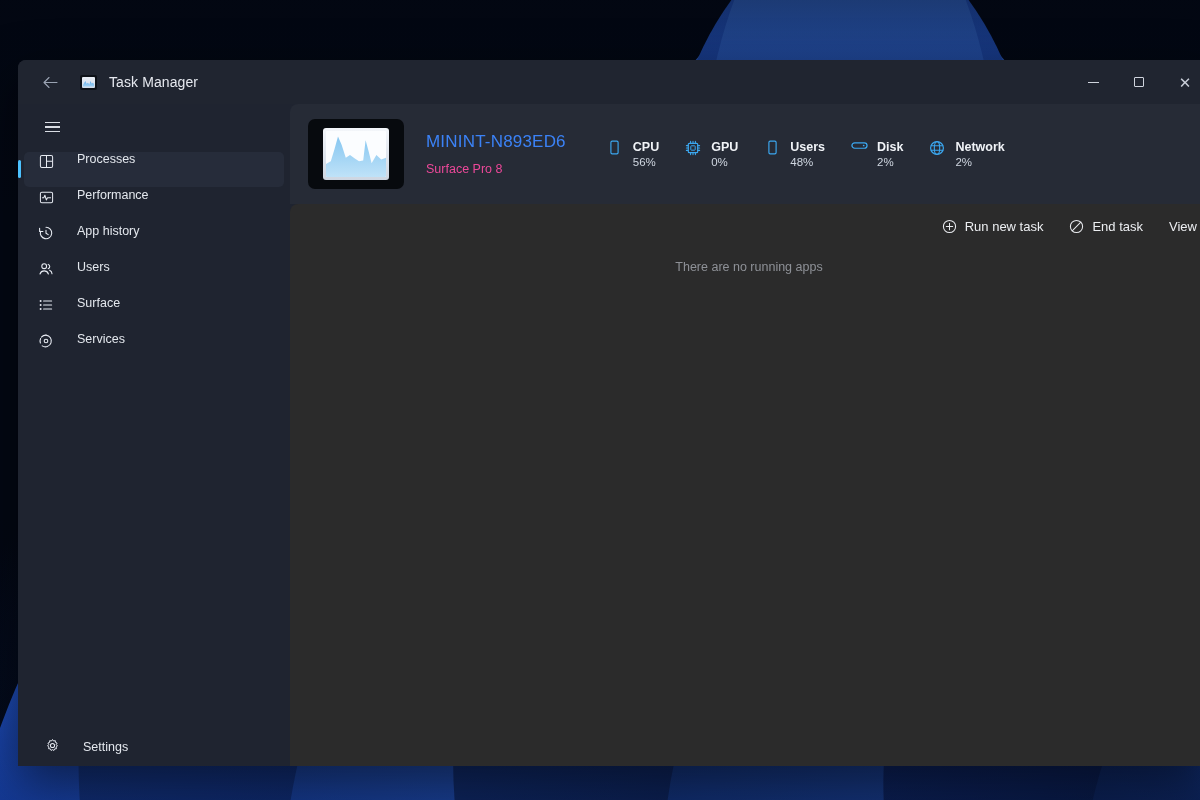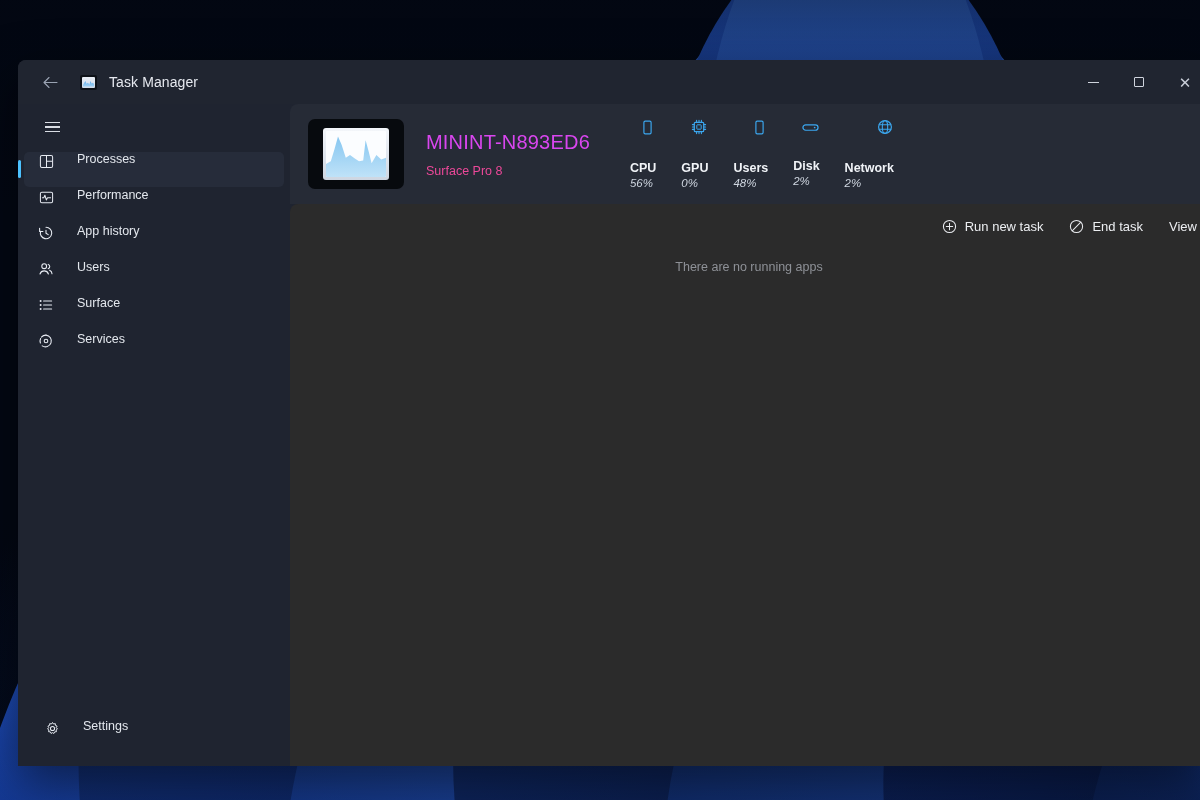--- a/index.html
+++ b/index.html
@@ -180,21 +180,21 @@
     width: 24px; height: 18px;
     display: flex; align-items: center; justify-content: center;
     color: #e6eaf1;
     flex: 0 0 24px;
   }
   .nav-label { margin-left: 19px; }
 
   .sidebar-spacer { flex: 1; }
   .settings-item {
     height: 35px;
-    display: flex; align-items: flex-start;
+    display: flex; align-items: flex-end;
     padding-left: 16px;
     margin: 0 6px 12px 6px;
     border-radius: 5px;
     color: #e3e7ed;
     font-size: 12.5px;
   }
   .settings-item .nav-label { margin-left: 19px; }
 
   
   .content {
@@ -236,34 +236,34 @@
   .monitor-screen::after {
     content: "";
     position: absolute; inset: 0;
     background: linear-gradient(180deg,#7ec3f0 0%, #bfe2f8 100%);
     clip-path: polygon(0% 72%, 8% 66%, 14% 40%, 20% 12%, 26% 30%, 33% 58%, 40% 52%,
                        48% 60%, 55% 66%, 62% 64%, 66% 20%, 71% 44%, 76% 70%,
                        84% 52%, 92% 62%, 100% 58%, 100% 100%, 0% 100%);
   }
   .device-info { margin-left: 22px; }
   .device-name {
-    font-size: 20px;
-    color: #d946ef;
+    font-size: 17px;
+    color: #3b82f6;
     letter-spacing: .2px;
   }
   .device-model {
     font-size: 12.5px;
     color: #ec4899;
     margin-top: 10px;
   }
   .stats { display: flex; align-items: center; margin-left: 40px; gap: 25px; }
-  .stat { display: flex; align-items: flex-end; gap: 26px; flex-direction: column; }
+  .stat { display: flex; align-items: flex-start; gap: 9px; }
   .stat-ico { color: #3ba7ef; display: flex; align-items: center; justify-content: center; width: 18px; }
   .stat-name { font-size: 12.5px; color: #f0f3f7; font-weight: bold; }
-  .stat-val { font-size: 11.5px; color: #cfd6e0; margin-top: 2px; font-style: italic; }
+  .stat-val { font-size: 11.5px; color: #cfd6e0; margin-top: 2px; }
 
   
   .panel {
     flex: 1;
     background: #2b2b2b;
     border-top-left-radius: 8px;
     display: flex;
     flex-direction: column;
     min-height: 0;
   }

